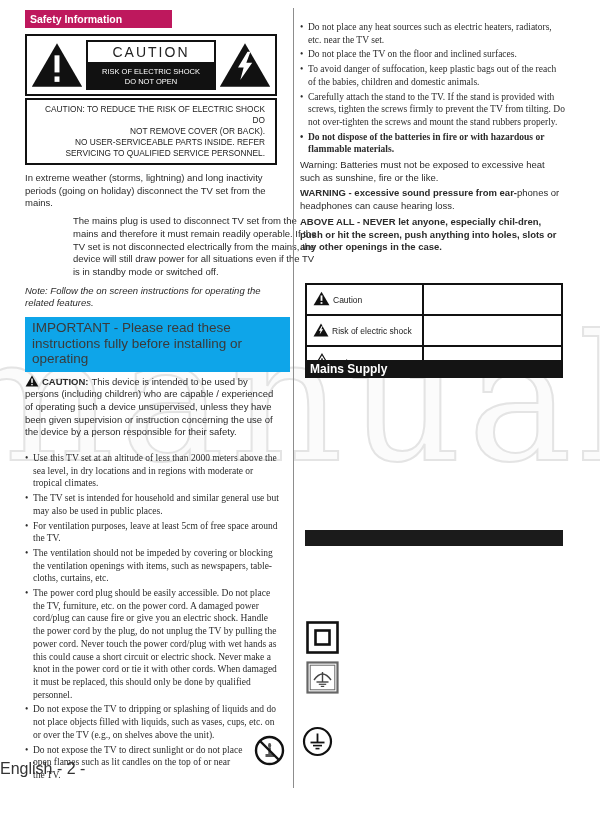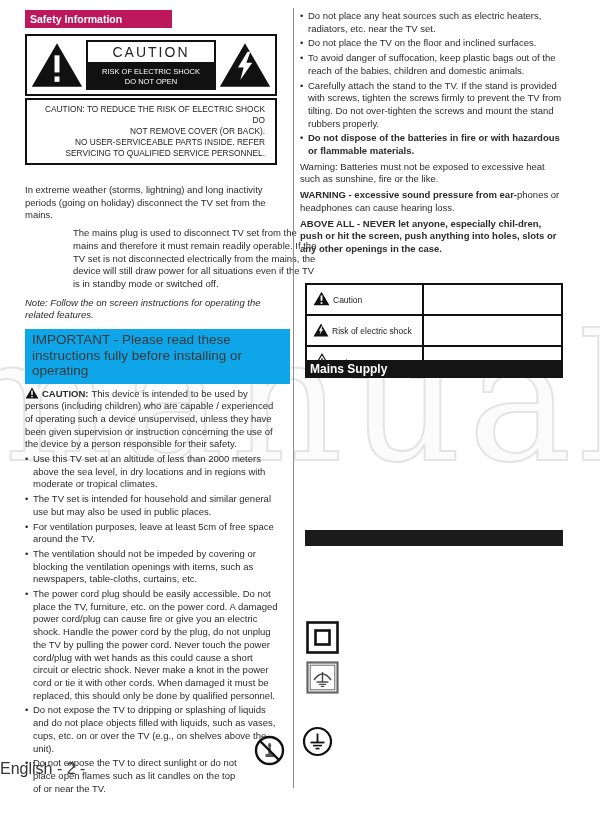--- a/index.html
+++ b/index.html
@@ -17,29 +17,29 @@
   .caution-outer{margin-top:6px;width:252px;}
   .caution-top{border:2px solid #111;height:56px;display:flex;align-items:center;
                justify-content:space-between;padding:1px 3px;}
   .caution-center{width:130px;text-align:center;}
   .caution-title{border:2px solid #111;font-size:14px;letter-spacing:2px;color:#222;
                  padding:2px 0;background:#fff;}
   .caution-risk{background:#111;color:#fff;font-size:7.5px;line-height:9.5px;padding:3px 0 4px 0;}
   .caution-bottom{border:2px solid #111;margin-top:2px;font-size:8.3px;line-height:11px;
                   text-align:right;padding:4px 10px;white-space:pre-line;color:#222;}
   .body{font-size:9.5px;line-height:12.7px;margin:0 0 0 0;}
-  .p1{margin-top:19px;width:250px;}
+  .p1{margin-top:7px;width:250px;}
   .p2{margin-top:5px;width:250px;margin-left:48px;}
   .note{margin-top:6px;font-style:italic;width:250px;}
   .important{margin-top:7px;background:#0ea5e9;color:#3a3a3a;font-size:13.5px;
              line-height:15.5px;padding:3px 4px 5px 7px;width:254px;}
   .warn-para{margin-top:3px;width:252px;}
   .warn-para b{margin-right:3px;}
   .tri-inline{vertical-align:-2px;margin-right:3px;}
-  .bullets{margin-top:2px;}
+  .bullets{margin-top:13px;font-family:Liberation Serif, serif;}
   .bullet{position:relative;font-size:9.5px;line-height:12.7px;padding-left:8px;
           margin-top:2px;width:246px;}
   .bullet::before{content:"\2022";position:absolute;left:0;top:0;}
   .bullet.narrow{width:210px;}
   .rb .bullet{width:258px;}
   .small-warn{margin-top:3px;width:262px;}
   .bold{font-weight:bold;}
 
   .symbol-table{position:absolute;top:275px;left:5px;width:258px;border-collapse:collapse;}
   .symbol-table td{border:2px solid #111;height:27px;font-size:8.5px;color:#222;}

